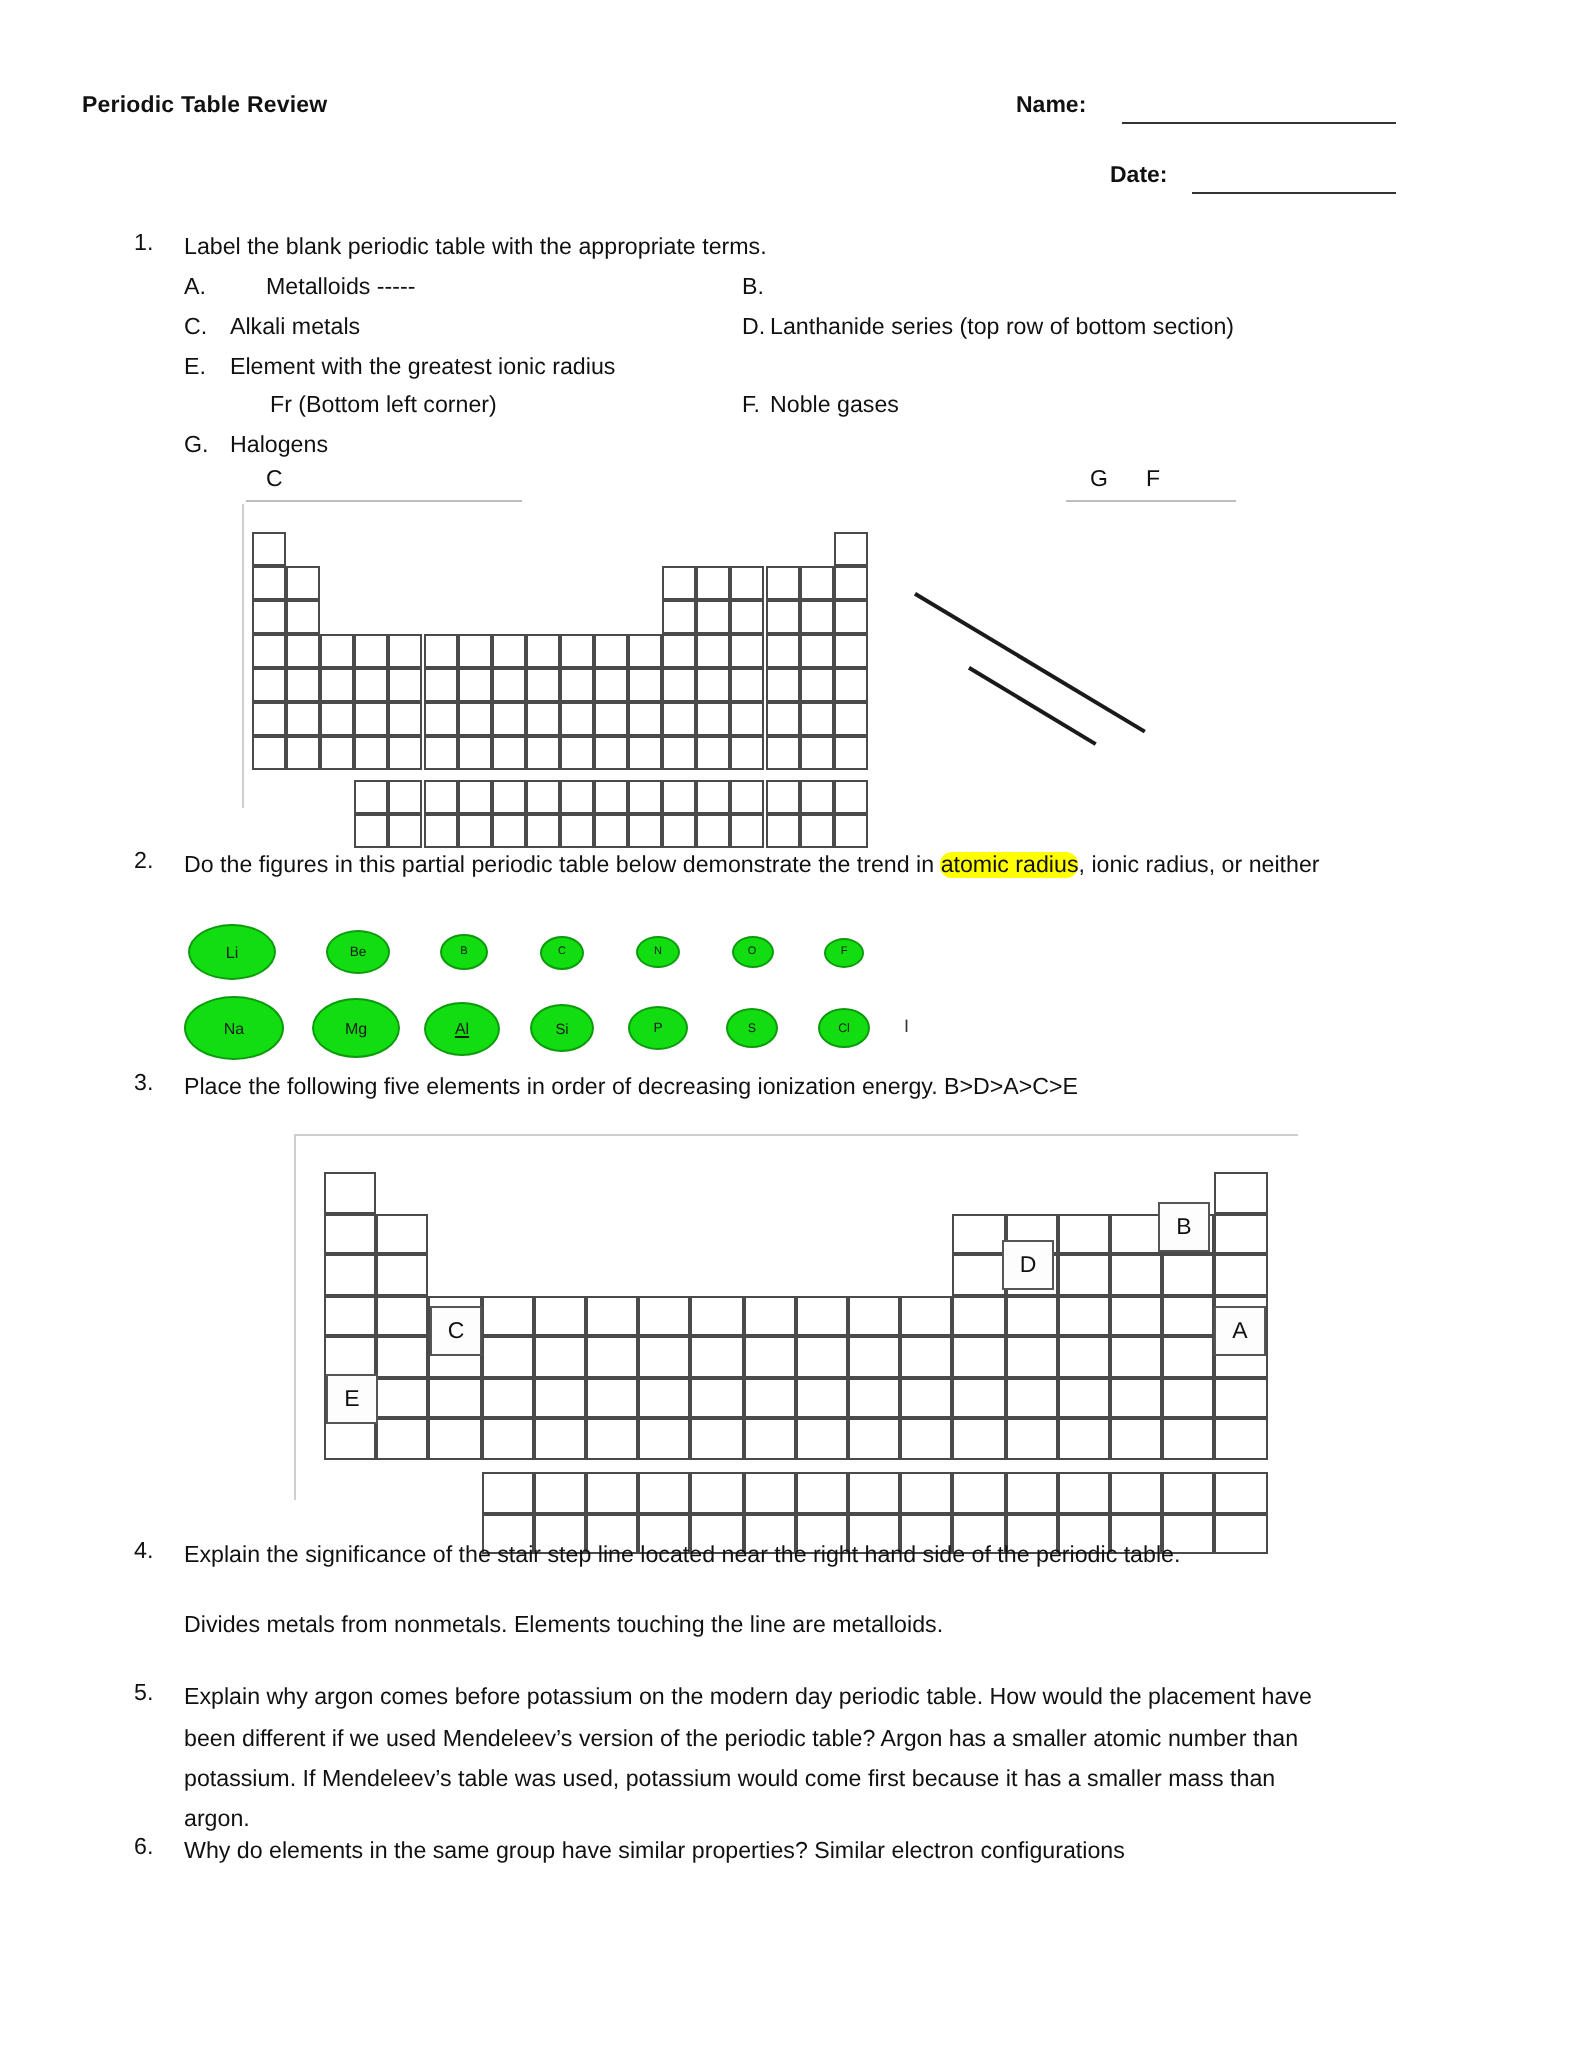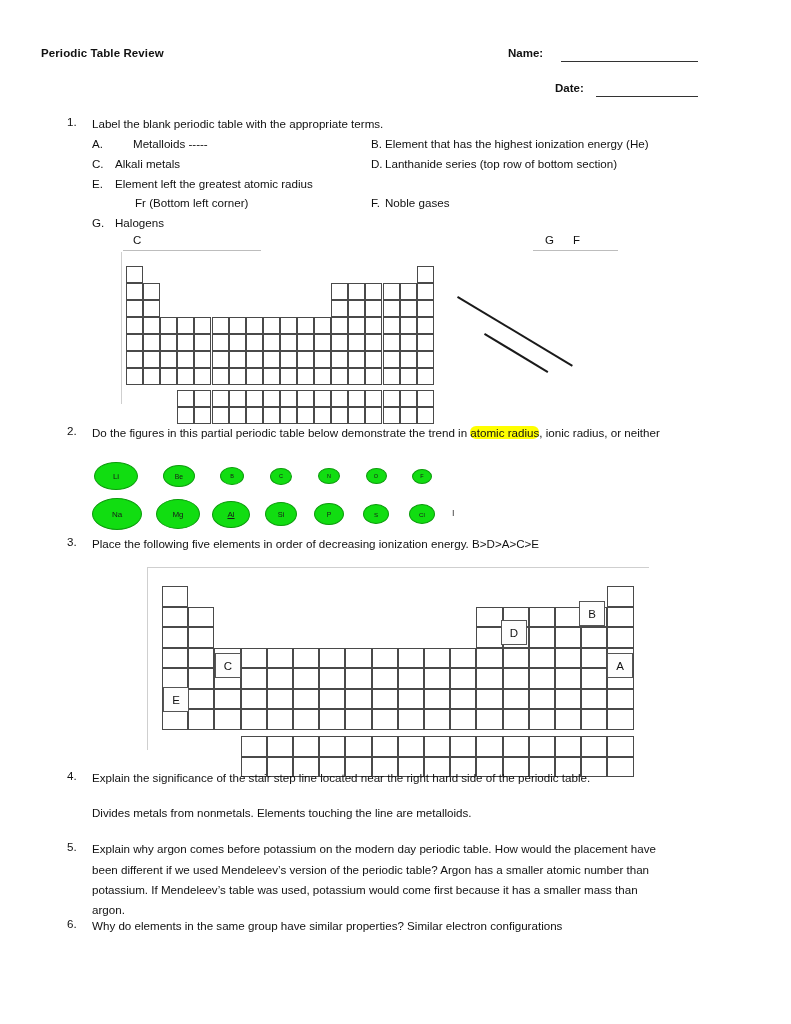--- a/index.html
+++ b/index.html
@@ -91,29 +91,28 @@
   <div class="hdr-name-rule"></div>
   <div class="hdr-date-label">Date:</div>
   <div class="hdr-date-rule"></div>
 
   <div class="qnum" style="left:67px;top:115px;">1.</div>
   <div class="qtext" style="left:92px;top:115px;">Label the blank periodic table with the appropriate terms.</div>
 
   <div class="sub" style="left:92px;top:137px;">A.</div>
   <div class="sub" style="left:133px;top:137px;">Metalloids  -----</div>
   <div class="sub" style="left:371px;top:137px;">B.</div>
-  <div class="sub" style="left:385px;top:137px;">Element that has the highest ionization energy  (He)</div>
 
   <div class="sub" style="left:92px;top:157px;">C.</div>
   <div class="sub" style="left:115px;top:157px;">Alkali metals</div>
   <div class="sub" style="left:371px;top:157px;">D.</div>
   <div class="sub" style="left:385px;top:157px;">Lanthanide series (top row of bottom section)</div>
 
   <div class="sub" style="left:92px;top:177px;">E.</div>
-  <div class="sub" style="left:115px;top:177px;">Element left the greatest atomic radius</div>
+  <div class="sub" style="left:115px;top:177px;">Element with the greatest ionic radius</div>
 
   <div class="sub" style="left:135px;top:196px;">Fr  (Bottom left corner)</div>
   <div class="sub" style="left:371px;top:196px;">F.</div>
   <div class="sub" style="left:385px;top:196px;">Noble gases</div>
 
   <div class="sub" style="left:92px;top:216px;">G.</div>
   <div class="sub" style="left:115px;top:216px;">Halogens</div>
 
   <div class="ptable" id="table1" style="left: 0px; top: 0px; width: 791px; height: 1024px; pointer-events: none;">
       <div class="cell" style="left: 126px; top: 266px; width: 17.1px; height: 17px;"></div>

